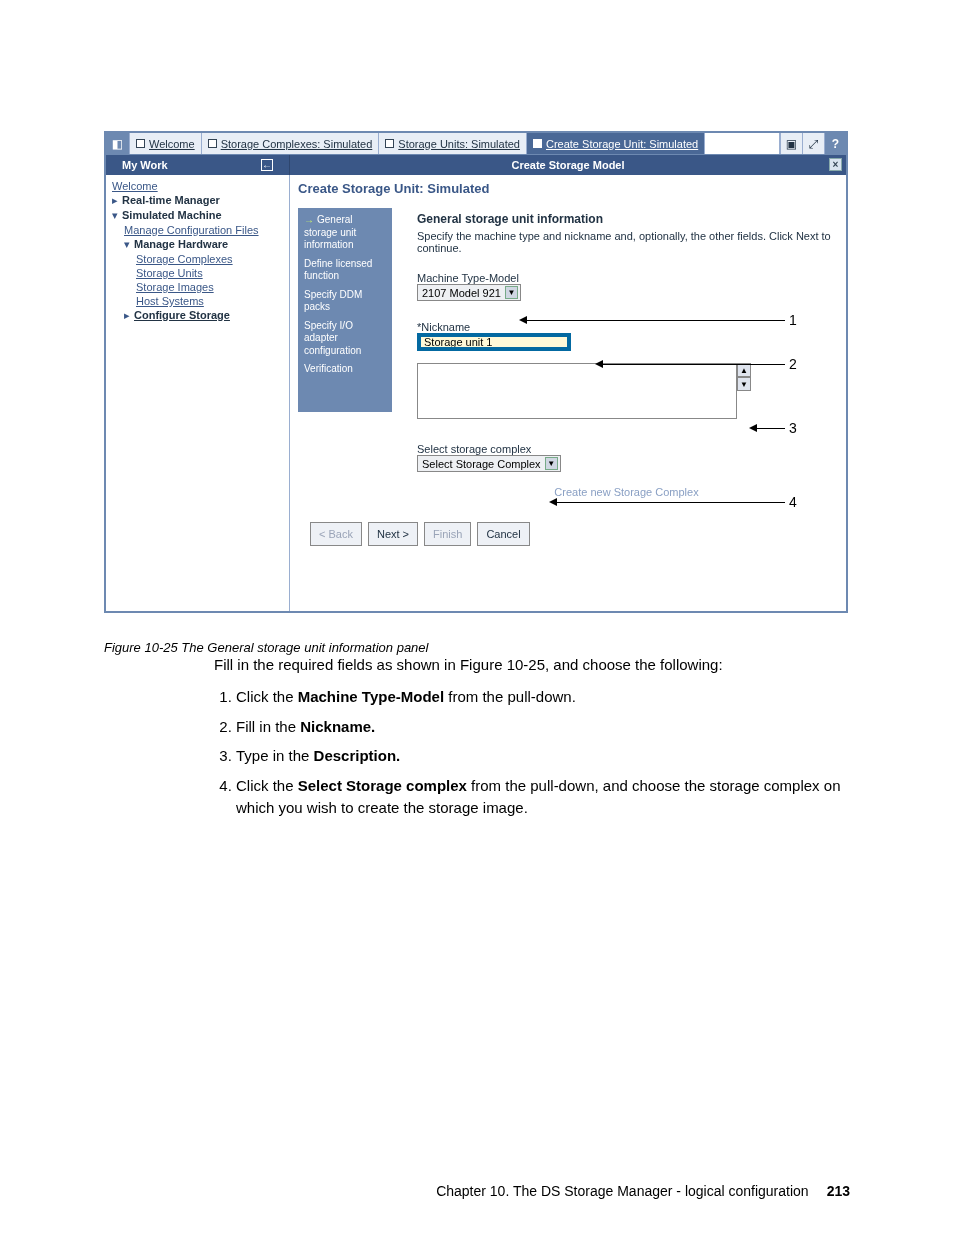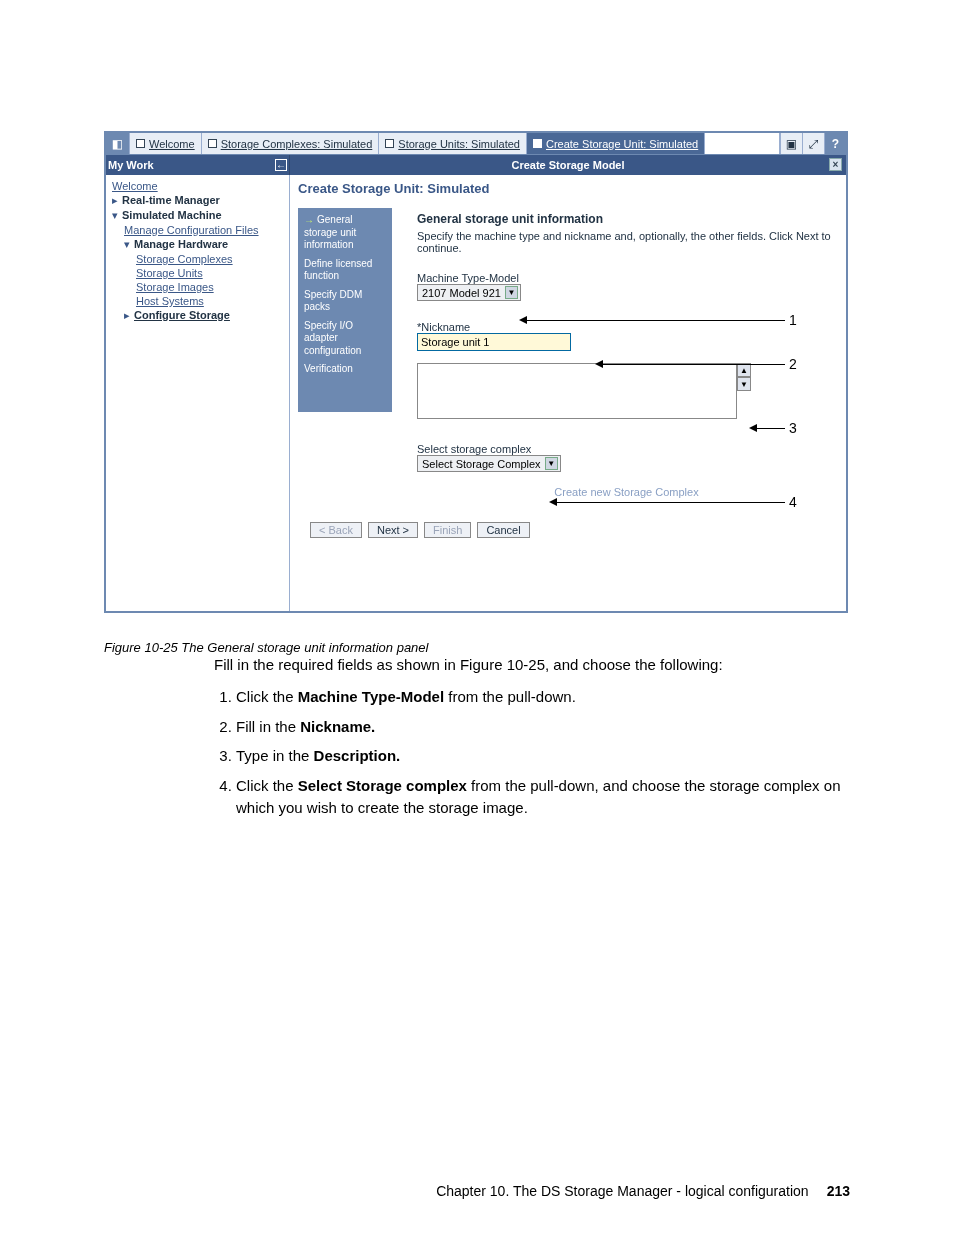--- a/index.html
+++ b/index.html
@@ -53,21 +53,21 @@
   .tabbar .spacer{flex:1;border-right:1px solid #9aaed0;}
   .tabbar .rightbtn{
     width:22px;display:flex;align-items:center;justify-content:center;
     border-left:1px solid #9aaed0;background:#e8eef6;color:#234;font-size:12px;
   }
   .tabbar .rightbtn.filled{background:#6d89b1;color:#fff;font-weight:bold;}
   
   .hdrrow{display:flex;height:20px;font-size:11px;}
   .hdrleft{
     width:184px;background:#3a5787;color:#fff;font-weight:bold;
-    display:flex;align-items:center;justify-content:space-between;padding:0 2px;
+    display:flex;align-items:center;justify-content:space-between;padding:0 16px;
     border-right:1px solid #2e466e;
   }
   .hdrleft .expicon{width:12px;height:12px;border:1px solid #fff;display:flex;align-items:center;justify-content:center;font-size:10px;line-height:1;}
   .hdrright{
     flex:1;background:#3a5787;color:#fff;font-weight:bold;
     display:flex;align-items:center;justify-content:center;position:relative;
   }
   .hdrright .closebox{
     position:absolute;right:4px;top:3px;width:13px;height:13px;border:1px solid #8aa;background:#d9e3f0;
     color:#345;font-size:10px;display:flex;align-items:center;justify-content:center;
@@ -99,39 +99,39 @@
   }
   .form h4{margin:0 0 4px 0;font-size:12px;color:#234;}
   .form .desc{color:#234;margin-bottom:18px;}
   .field-label{color:#234;margin-top:6px;}
   .sel{
     display:inline-flex;align-items:center;border:1px solid #888;background:#eef0f3;
     height:17px;font-size:11px;padding:0 2px 0 4px;
   }
   .sel .dd{width:13px;height:13px;margin-left:4px;background:#cfd6e2;border:1px solid #7a8;display:flex;align-items:center;justify-content:center;font-size:8px;}
   .txt{
-    display:block;width:154px;height:18px;border:1px solid #0369a1;background:#fff9d8;
+    display:block;width:154px;height:18px;border:4px solid #0369a1;background:#fff9d8;
     font-size:11px;padding:1px 3px;
   }
   .ta-wrap{display:flex;align-items:flex-start;gap:0;}
   .ta{
     display:block;width:320px;height:56px;border:1px solid #888;background:#fff;
     font-size:11px;padding:2px 3px;resize:none;
   }
   .ta-scroll{display:flex;flex-direction:column;}
   .ta-scroll .sb{width:14px;height:14px;border:1px solid #888;background:#dfe4ee;font-size:8px;display:flex;align-items:center;justify-content:center;}
   .createlink{color:#8aa0c4;font-style:normal;margin-top:14px;display:block;}
   .callout-line{position:absolute;height:0;border-top:1px solid #000;}
   .callout-arrowhead{position:absolute;width:0;height:0;border-top:4px solid transparent;border-bottom:4px solid transparent;border-right:8px solid #000;}
   .callout-num{position:absolute;font-size:14px;color:#000;}
   .btnrow{
     margin:16px 0 6px 12px;display:flex;gap:6px;
   }
   .btn{
-    border:1px solid #888;background:#eef1f6;height:16px;padding:0 8px;font-size:11px;
+    border:1px solid #888;background:#eef1f6;height:24px;padding:0 8px;font-size:11px;
     display:inline-flex;align-items:center;color:#234;text-align:center;
   }
   .btn.disabled{color:#9aa4b8;}
   
   .caption{
     position:absolute;left:104px;top:640px;font-style:italic;font-size:13px;color:#000;
   }
   .bodytext{
     position:absolute;left:214px;top:654px;width:634px;font-size:15px;line-height:1.45;color:#000;
   }

